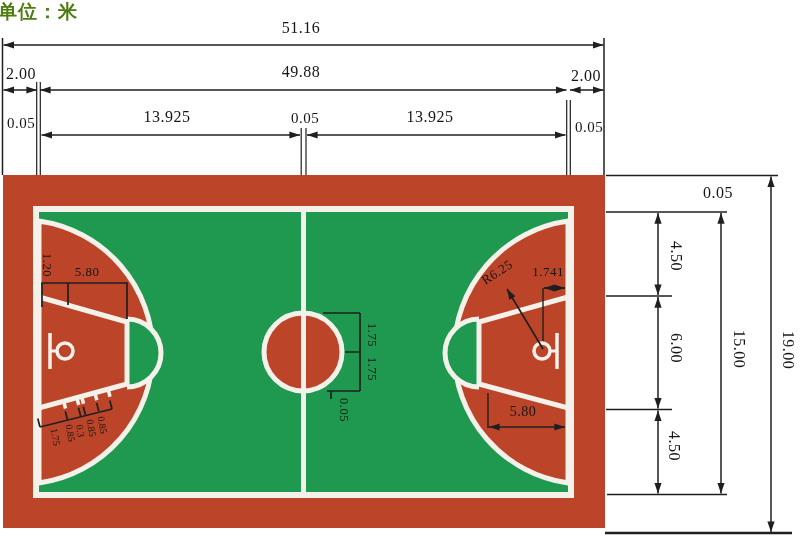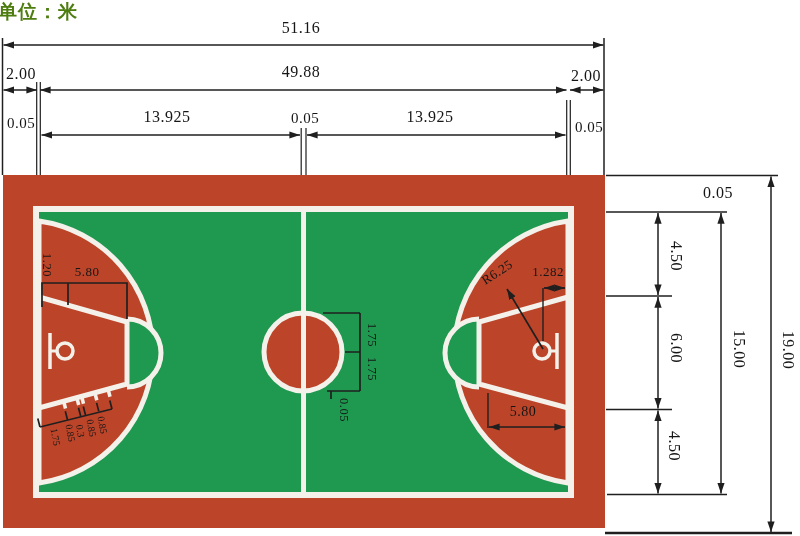--- a/index.html
+++ b/index.html
@@ -159,16 +159,16 @@
 <span class="lbl f10 r80" style="left:70px;top:433px;">0.85</span>
 <span class="lbl f10 r80" style="left:80px;top:431px;">0.3</span>
 <span class="lbl f10 r80" style="left:91px;top:428px;">0.85</span>
 <span class="lbl f10 r80" style="left:102px;top:425px;">0.85</span>
 
 <span class="lbl f12 r90" style="left:372px;top:335px;">1.75</span>
 <span class="lbl f12 r90" style="left:372px;top:369px;">1.75</span>
 <span class="lbl f12 r90" style="left:344px;top:410px;">0.05</span>
 
 <span class="lbl f13 rm33" style="left:497px;top:272px;">R6.25</span>
-<span class="lbl f13" style="left:548px;top:271px;">1.282</span>
+<span class="lbl f13" style="left:548px;top:271px;">1.741</span>
 <span class="lbl f14" style="left:523px;top:412px;">5.80</span>
 
 </div>
 
 </body></html>

